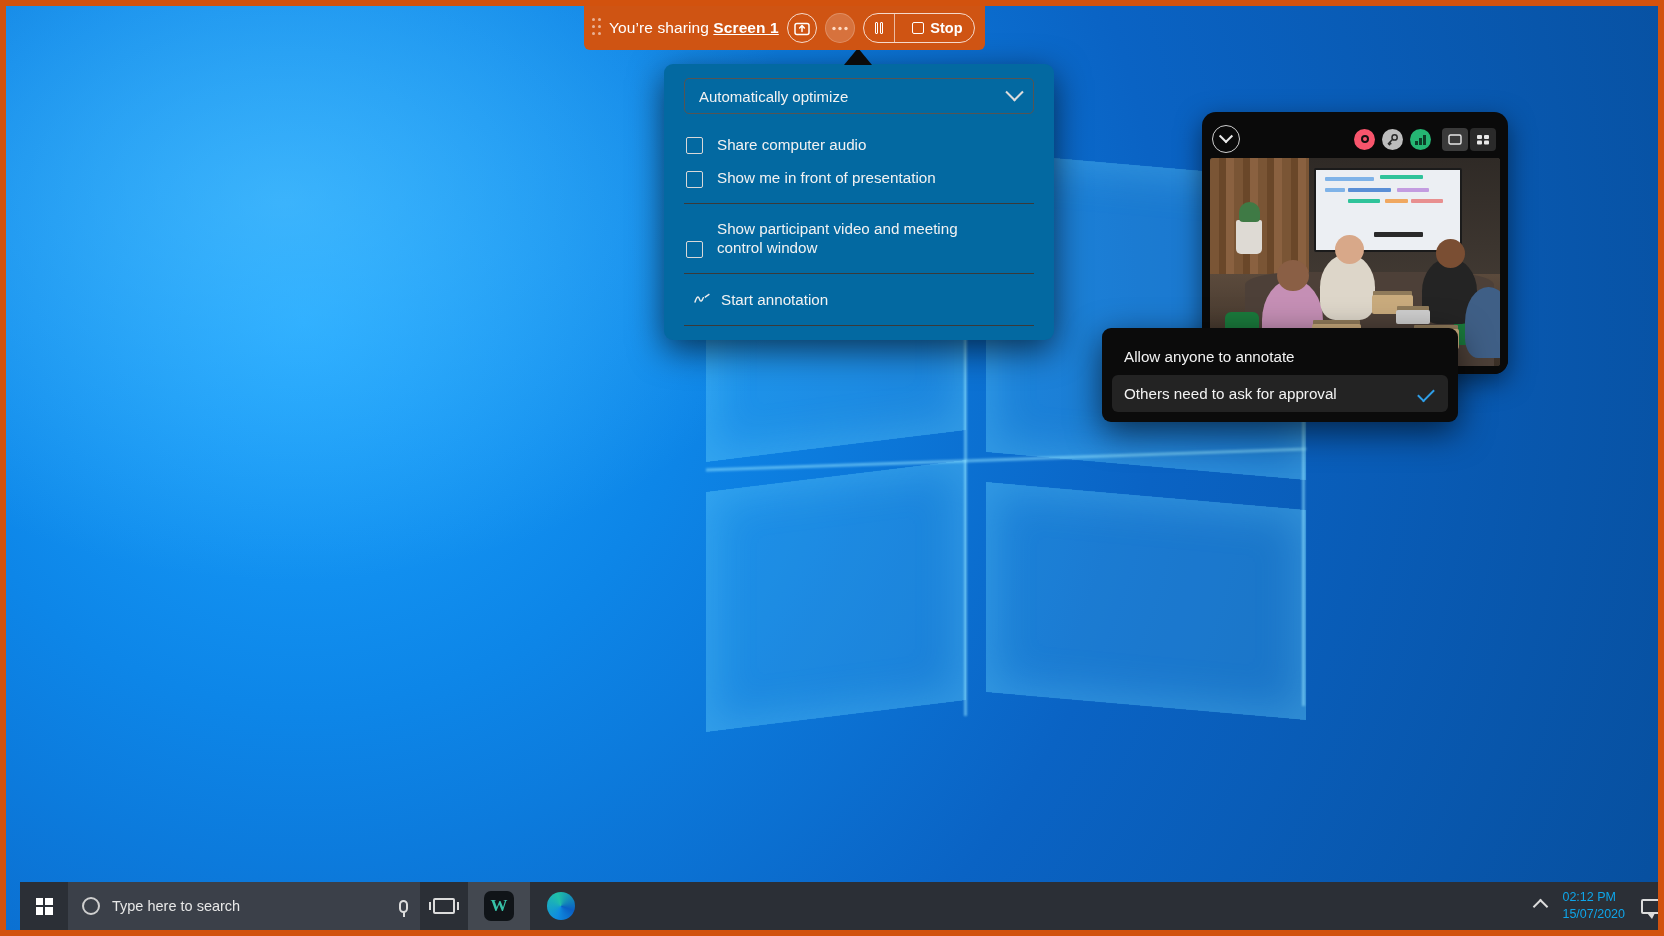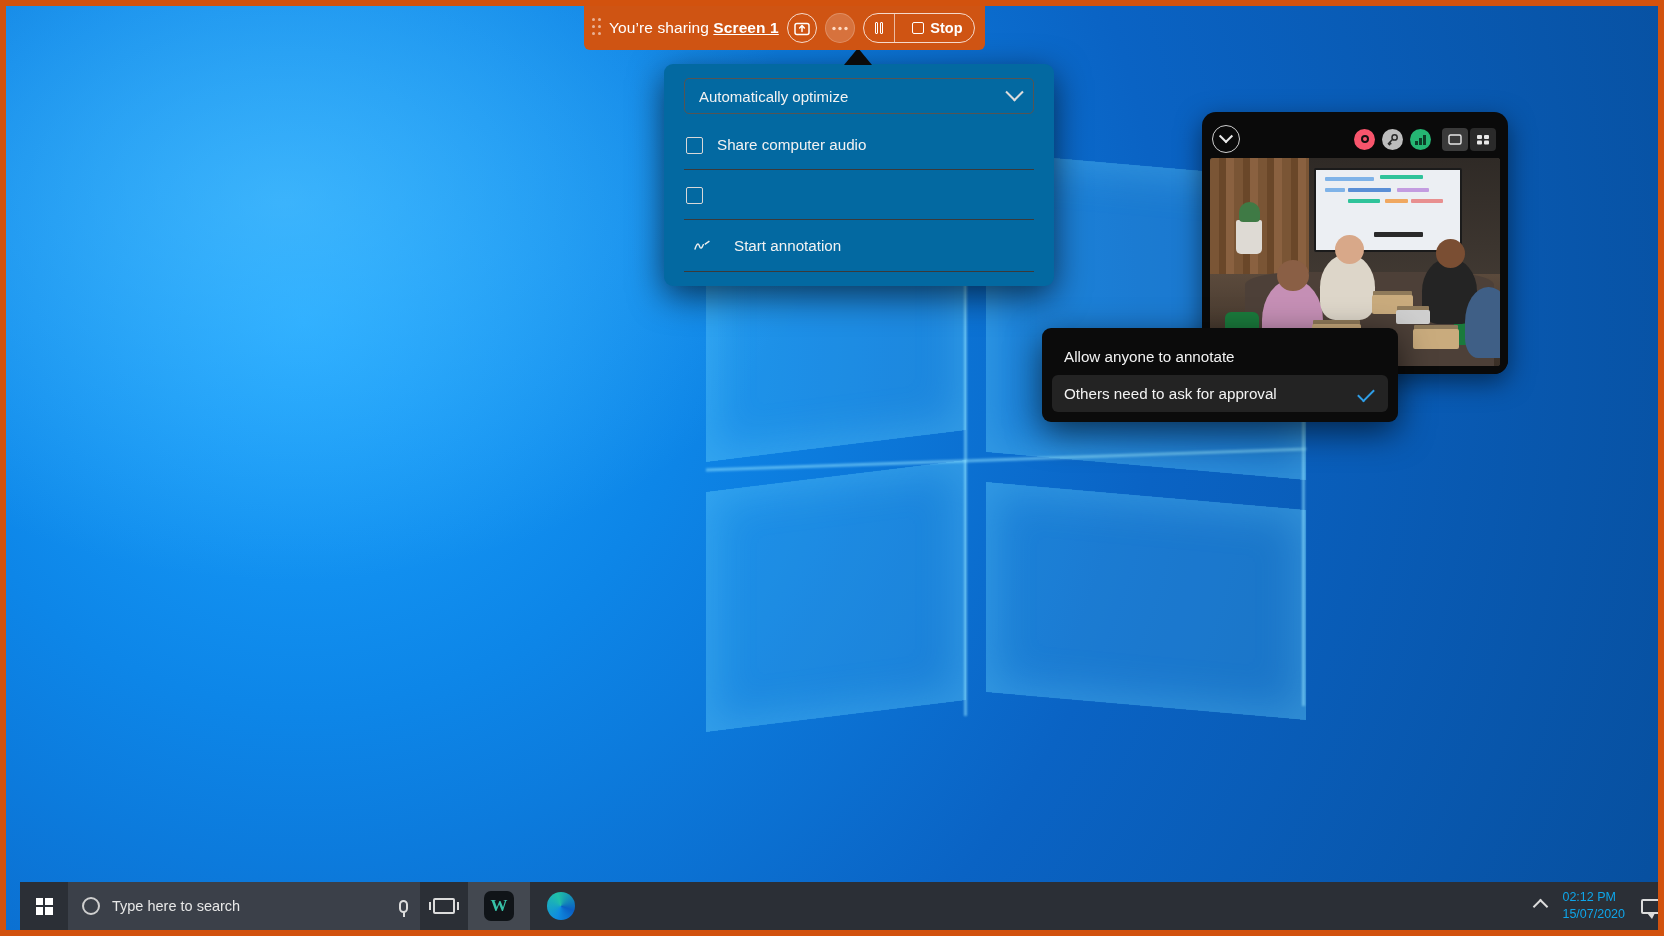--- a/index.html
+++ b/index.html
@@ -118,34 +118,34 @@
     display: flex; align-items: flex-end; gap: 14px;
     padding: 7px 20px 7px 22px;
     font-size: 15.2px; line-height: 1.28;
   }
   .row .cb {
     width: 17px; height: 17px; flex: none; margin-top: 2px;
     border: 1.6px solid #d8d8d8; border-radius: 2px;
   }
   .sep { height: 1px; background: #3a3a3a; margin: 8px 20px; }
   .menu-item {
-    display: flex; align-items: center; gap: 23px;
+    display: flex; align-items: center; gap: 10px;
     padding: 9px 16px 9px 22px;
     font-size: 15.2px;
     border-radius: 5px;
     margin: 0 8px;
   }
   .menu-item.hl { background: #232323; }
   .menu-item .lbl { flex: 1; }
   .chev-r { width: 10px; height: 10px; border-top: 2px solid #e6e6e6;
             border-right: 2px solid #e6e6e6; transform: rotate(45deg); margin-right: 4px; }
 
   
   #submenu {
-    position: absolute; left: 1036px; top: 322px;
+    position: absolute; left: 1096px; top: 322px;
     width: 356px;
     background: #0b0b0b;
     border-radius: 9px;
     box-shadow: 0 10px 34px rgba(0,0,0,.62);
     padding: 10px 0;
     z-index: 35;
   }
   .sub-item {
     display: flex; align-items: center;
     margin: 0 10px; padding: 10px 14px 10px 12px;
@@ -435,25 +435,30 @@
 
       <div class="select">
         <span>Automatically optimize</span>
         <span class="chev-d"></span>
       </div>
 
       <div class="row">
         <span class="cb"></span>
         <span>Share computer audio</span>
       </div>
+      <div class="row">
+        <span class="cb"></span>
+        <span>Show me in front of presentation</span>
+      </div>
 
       <div class="sep"></div>
 
       <div class="row" style="padding-right:60px">
         <span class="cb"></span>
+        <span>Show participant video and meeting control window</span>
       </div>
 
       <div class="sep"></div>
 
       <div class="menu-item">
         <span class="ic">
           <svg width="17" height="14" viewBox="0 0 17 14">
             <path d="M1 10c2-6 3.4-6 4.4-3s2.4 3 4-1.4" fill="none" stroke="#eee" stroke-width="1.4" stroke-linecap="round"></path>
             <path d="M10.4 4.8l4.6-3.2.8 1.1-4.6 3.3z" fill="#eee"></path>
           </svg>

